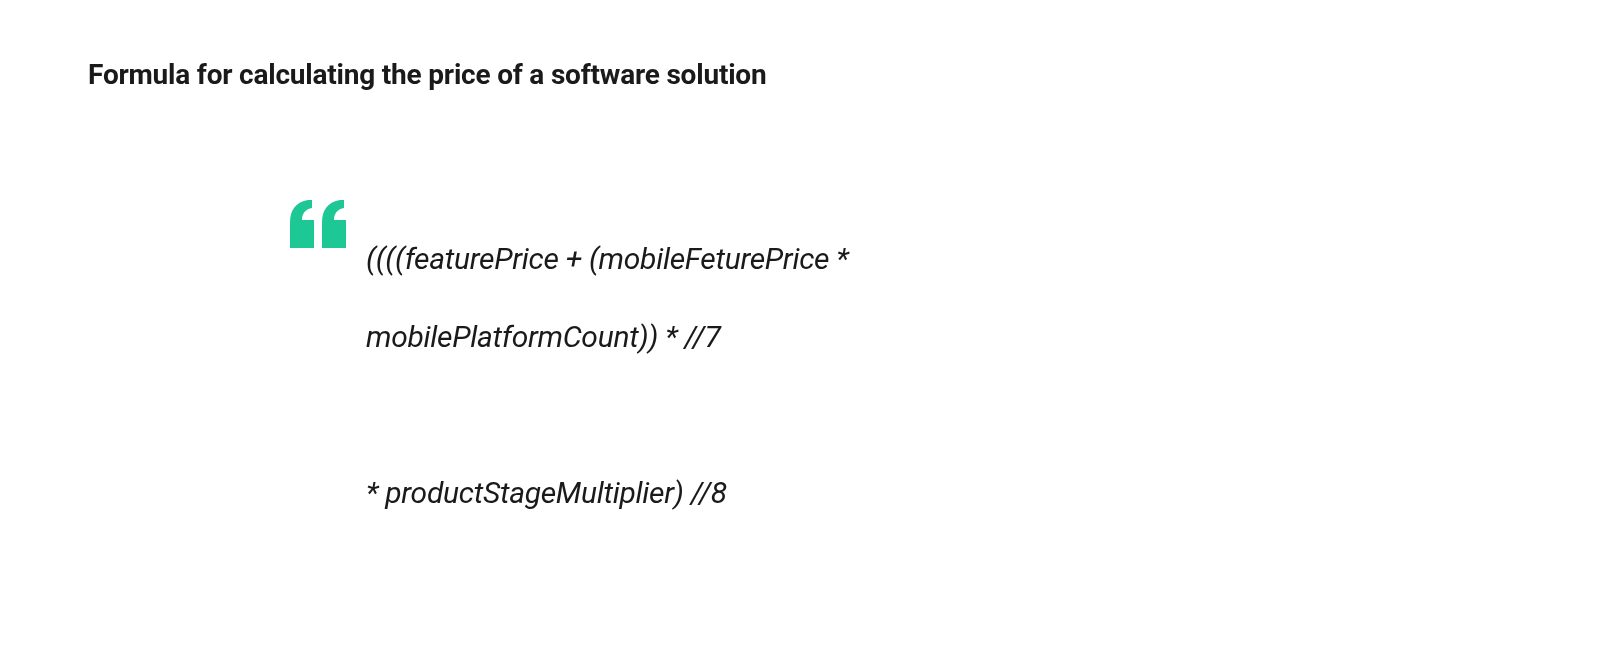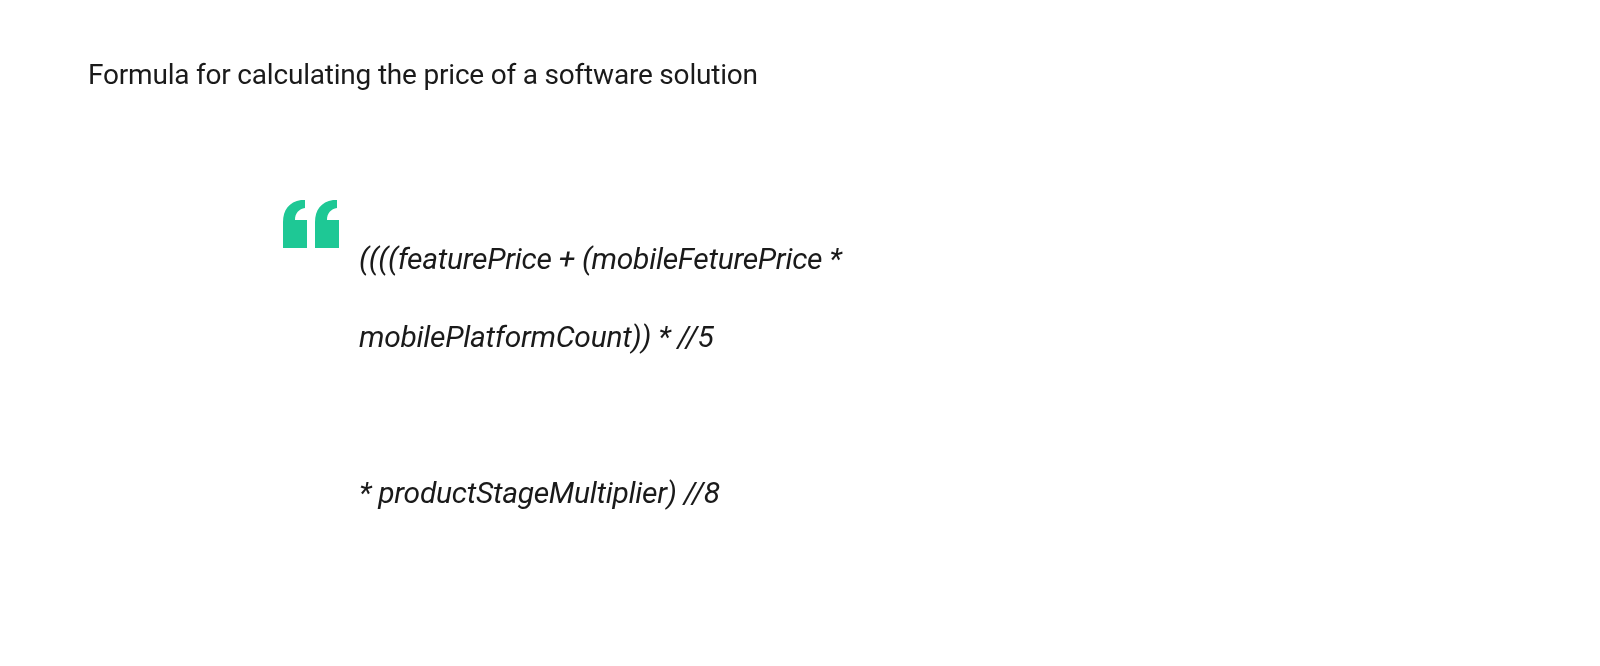--- a/index.html
+++ b/index.html
@@ -12,27 +12,27 @@
       font-family: -apple-system, BlinkMacSystemFont, "Segoe UI", Roboto, Helvetica, Arial, sans-serif;
       width: 1600px;
       height: 666px;
       position: relative;
     }
     .heading {
       position: absolute;
       left: 88px;
       top: 58px;
       font-size: 28px;
-      font-weight: 400;
+      font-weight: 700;
       color: #1a1a1a;
       letter-spacing: -0.2px;
     }
     .quote-block {
       position: absolute;
-      left: 283px;
+      left: 290px;
       top: 200px;
       display: flex;
       align-items: flex-start;
     }
     .quote-icon {
       flex-shrink: 0;
       margin-right: 18px;
       margin-top: 0px;
     }
     .quote-content {
@@ -51,17 +51,17 @@
 <h2 class="heading">Formula for calculating the price of a software solution</h2>
 
 <div class="quote-block">
   <span class="quote-icon">
     <svg width="58" height="48" viewBox="0 0 58 48">
       <path fill="#1ec895" d="M 0 48 L 0 22 C 0 10 6 2 18 0 L 22 0 L 22 8 C 16 9 12 13 12 20 L 24 20 L 24 48 Z M 32 48 L 32 22 C 32 10 38 2 50 0 L 54 0 L 54 8 C 48 9 44 13 44 20 L 56 20 L 56 48 Z"></path>
     </svg>
   </span>
   <div class="quote-content">
     <span>((((featurePrice + (mobileFeturePrice *</span><br>
-    <span>mobilePlatformCount)) * //5</span><br>
+    <span>mobilePlatformCount)) * //7</span><br>
     <br>
     <span>* productStageMultiplier) //8</span><br>
   </div>
 </div>
 
 </body></html>

